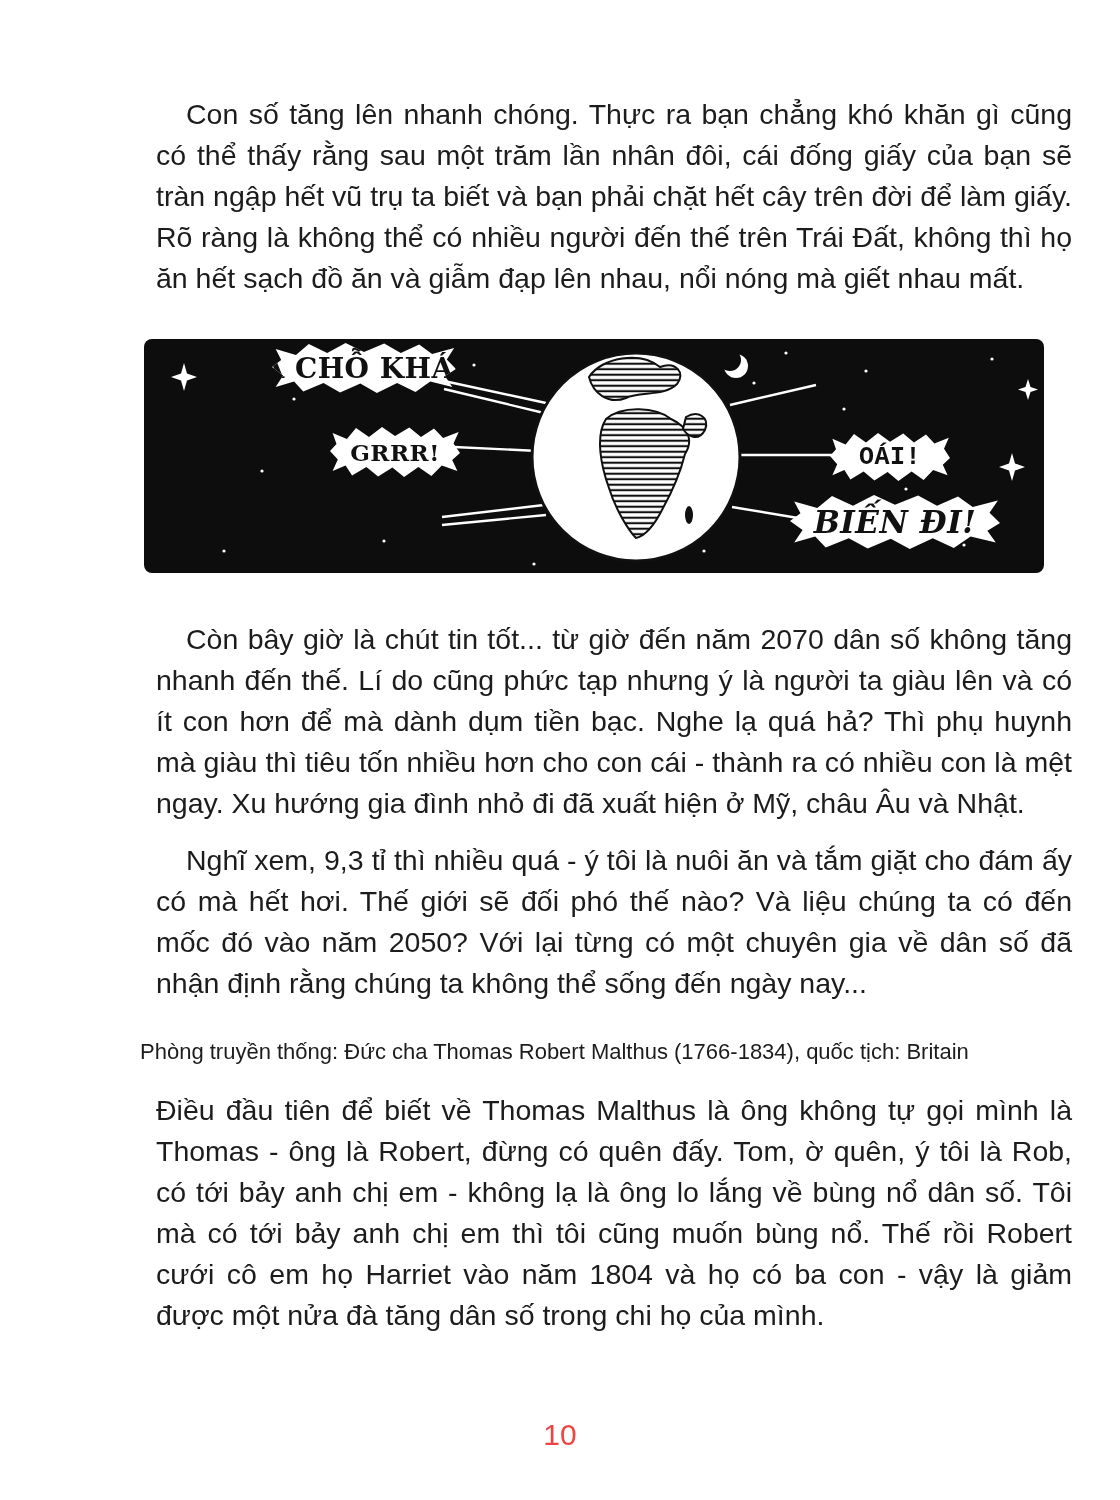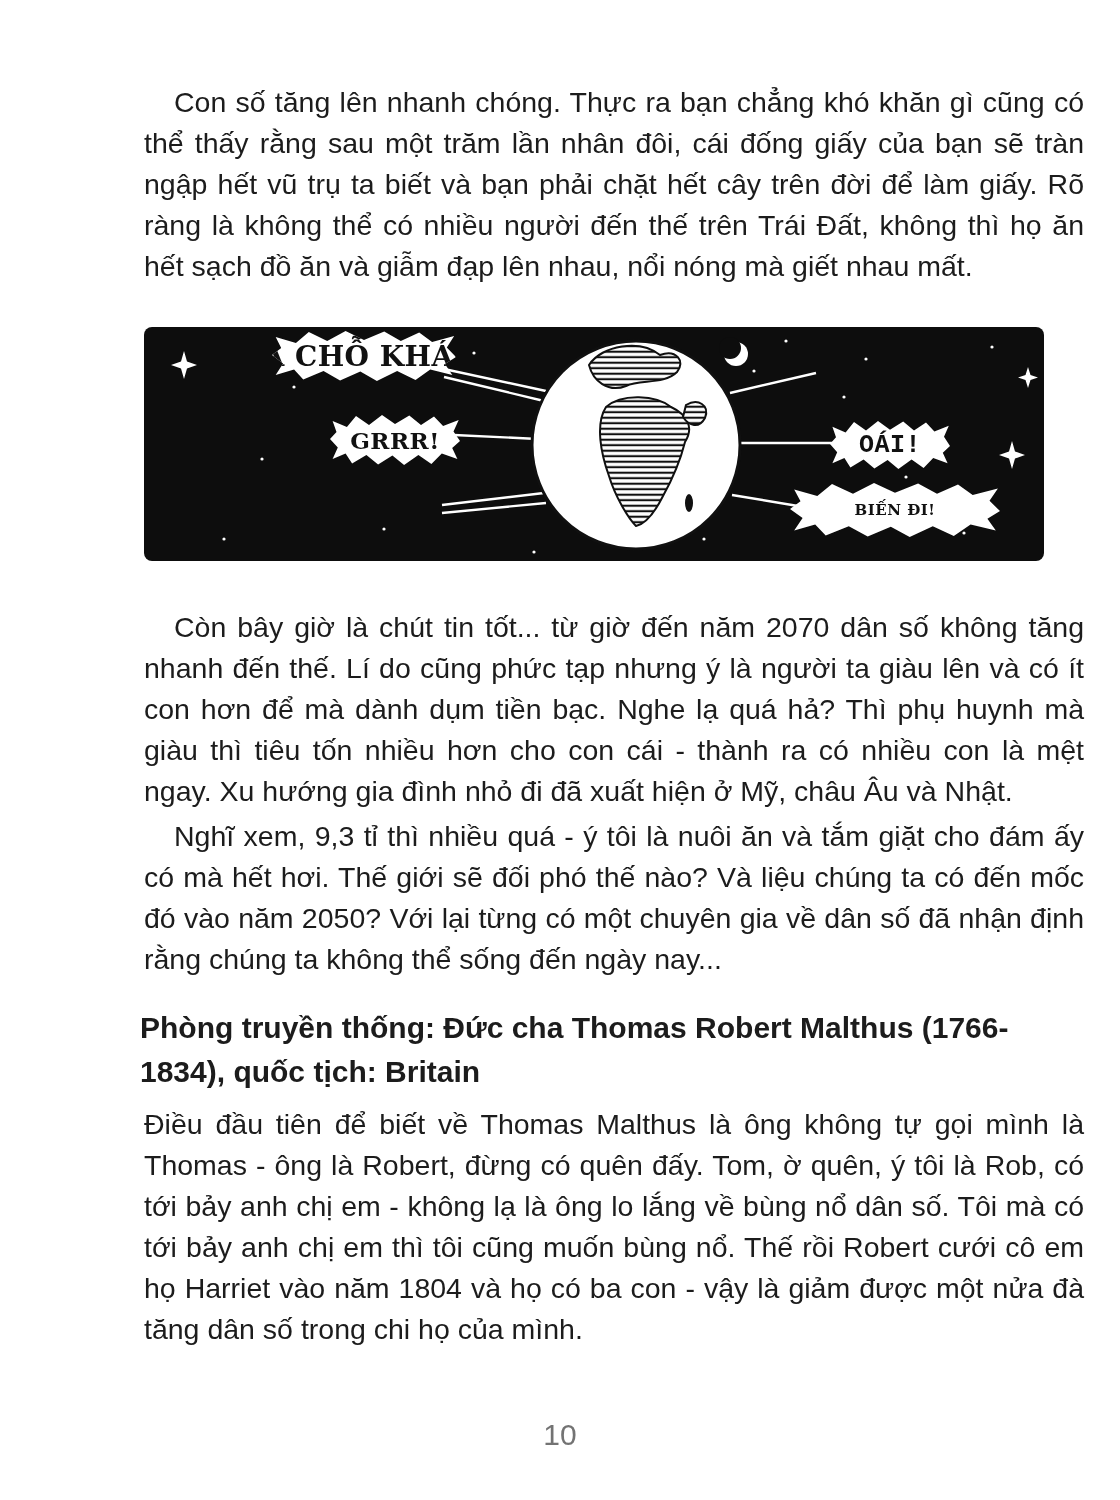--- a/index.html
+++ b/index.html
@@ -23,28 +23,28 @@
     font-style:italic;
     font-size:28.5px;
     line-height:41px;
     text-indent:30px;
     margin:0;
   }
   p.body-par{
     font-size:28.5px;
     line-height:41px;
     text-align:justify;
-    margin:4px;
+    margin:16px;
     text-indent:30px;
   }
   p.no-indent{text-indent:0;}
   h2.section-heading{
-    font-size:30px;
+    font-size:22px;
     line-height:44px;
-    font-weight:bold;
+    font-weight:normal;
     margin:26px 0 10px 0;
     text-align:left;
   }
   
   .comic-panel{
     position:relative;
     width:900px;
     height:234px;
     margin:40px 0 46px 4px;
     background:#0d0d0d;
@@ -70,28 +70,28 @@
     padding:6px 16px;
     box-sizing:border-box;
     letter-spacing:0.5px;
     white-space:nowrap;
   }
   .burst-1{left:128px; top:4px;  width:184px; height:50px; font-size:28px;}
   .burst-2{left:186px; top:88px;  width:130px; height:50px; font-size:23px;}
   .burst-3{left:50px;  top:150px; width:262px; height:60px; font-size:23px;}
   .burst-4{left:664px; top:22px;  width:198px; height:54px; font-size:23px;}
   .burst-5{left:686px; top:94px;  width:120px; height:48px; font-size:25px;font-family:Liberation Mono, monospace;}
-  .burst-6{left:646px; top:156px; width:210px; height:54px; font-size:15px;}
+  .burst-6{left:646px; top:156px; width:210px; height:54px; font-size:31px;font-style:italic;}
   .page-number{
     position:absolute;
     left:0; right:0;
     bottom:48px;
     text-align:center;
     font-size:30px;
-    color:#737373;
+    color:#ef4444;
   }
 </style>
 </head>
 <body>
 
 <div class="page">
   <div class="content">
 
 
     <p class="body-par">Con số tăng lên nhanh chóng. Thực ra bạn chẳng khó khăn gì cũng có thể thấy rằng sau một trăm lần nhân đôi, cái đống giấy của bạn sẽ tràn ngập hết vũ trụ ta biết và bạn phải chặt hết cây trên đời để làm giấy. Rõ ràng là không thể có nhiều người đến thế trên Trái Đất, không thì họ ăn hết sạch đồ ăn và giẫm đạp lên nhau, nổi nóng mà giết nhau mất.</p>

